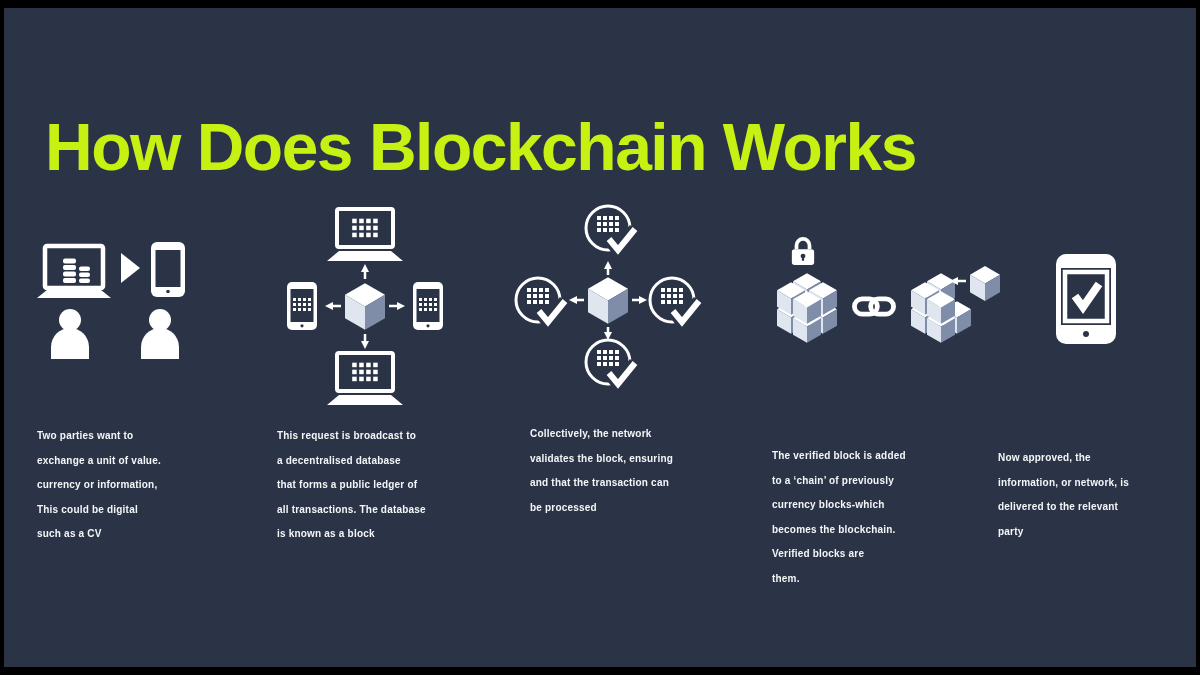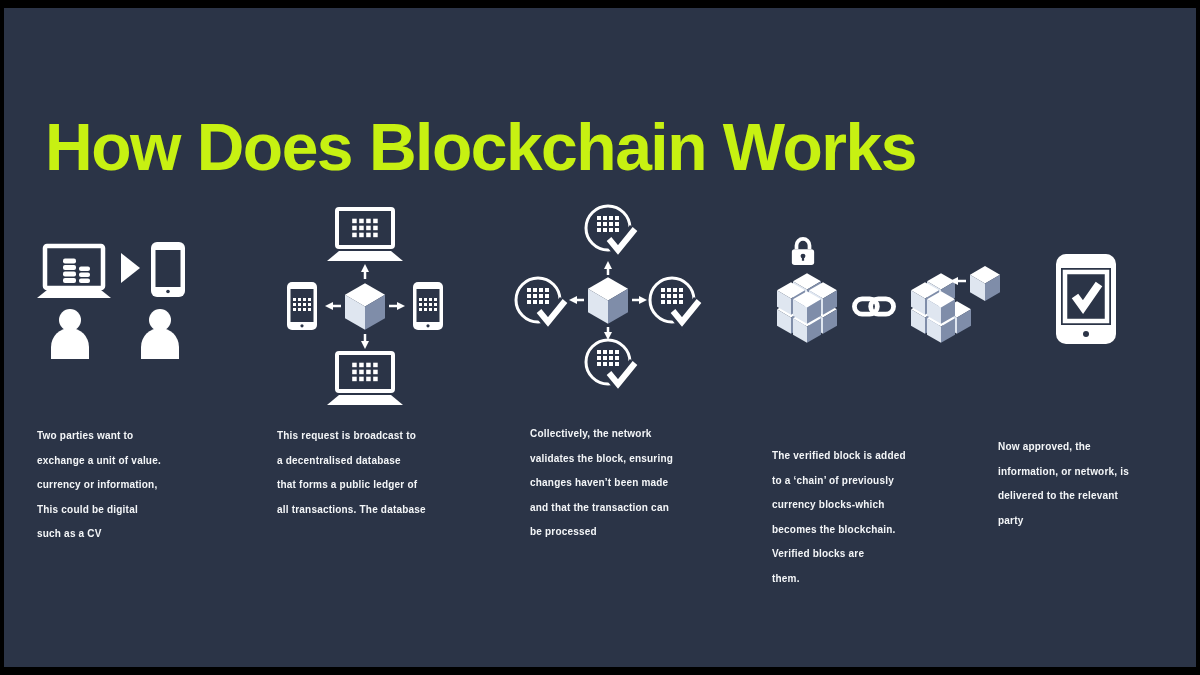--- a/index.html
+++ b/index.html
@@ -250,37 +250,37 @@
   <div class="c-line">currency or information,</div>
   <div class="c-line">This could be digital</div>
   <div class="c-line">such as a CV</div>
 </div>
 
 <div class="caption" style="left:277px;top:424px;">
   <div class="c-line">This request is broadcast to</div>
   <div class="c-line">a decentralised database</div>
   <div class="c-line">that forms a public ledger of</div>
   <div class="c-line">all transactions. The database</div>
+  <div class="c-line">is known as a block</div>
 </div>
 
 <div class="caption" style="left:530px;top:422px;">
   <div class="c-line">Collectively, the network</div>
   <div class="c-line">validates the block, ensuring</div>
-  <div class="c-line">changes haven’t been made</div>
   <div class="c-line">and that the transaction can</div>
   <div class="c-line">be processed</div>
 </div>
 
 <div class="caption" style="left:772px;top:444px;">
   <div class="c-line">The verified block is added</div>
   <div class="c-line">to a ‘chain’ of previously</div>
   <div class="c-line">currency blocks-which</div>
   <div class="c-line">becomes the blockchain.</div>
   <div class="c-line">Verified blocks are</div>
   <div class="c-line">them.</div>
 </div>
 
-<div class="caption" style="left:998px;top:435px;">
+<div class="caption" style="left:998px;top:446px;">
   <div class="c-line">Now approved, the</div>
   <div class="c-line">information, or network, is</div>
   <div class="c-line">delivered to the relevant</div>
   <div class="c-line">party</div>
 </div>
 
 </body></html>

